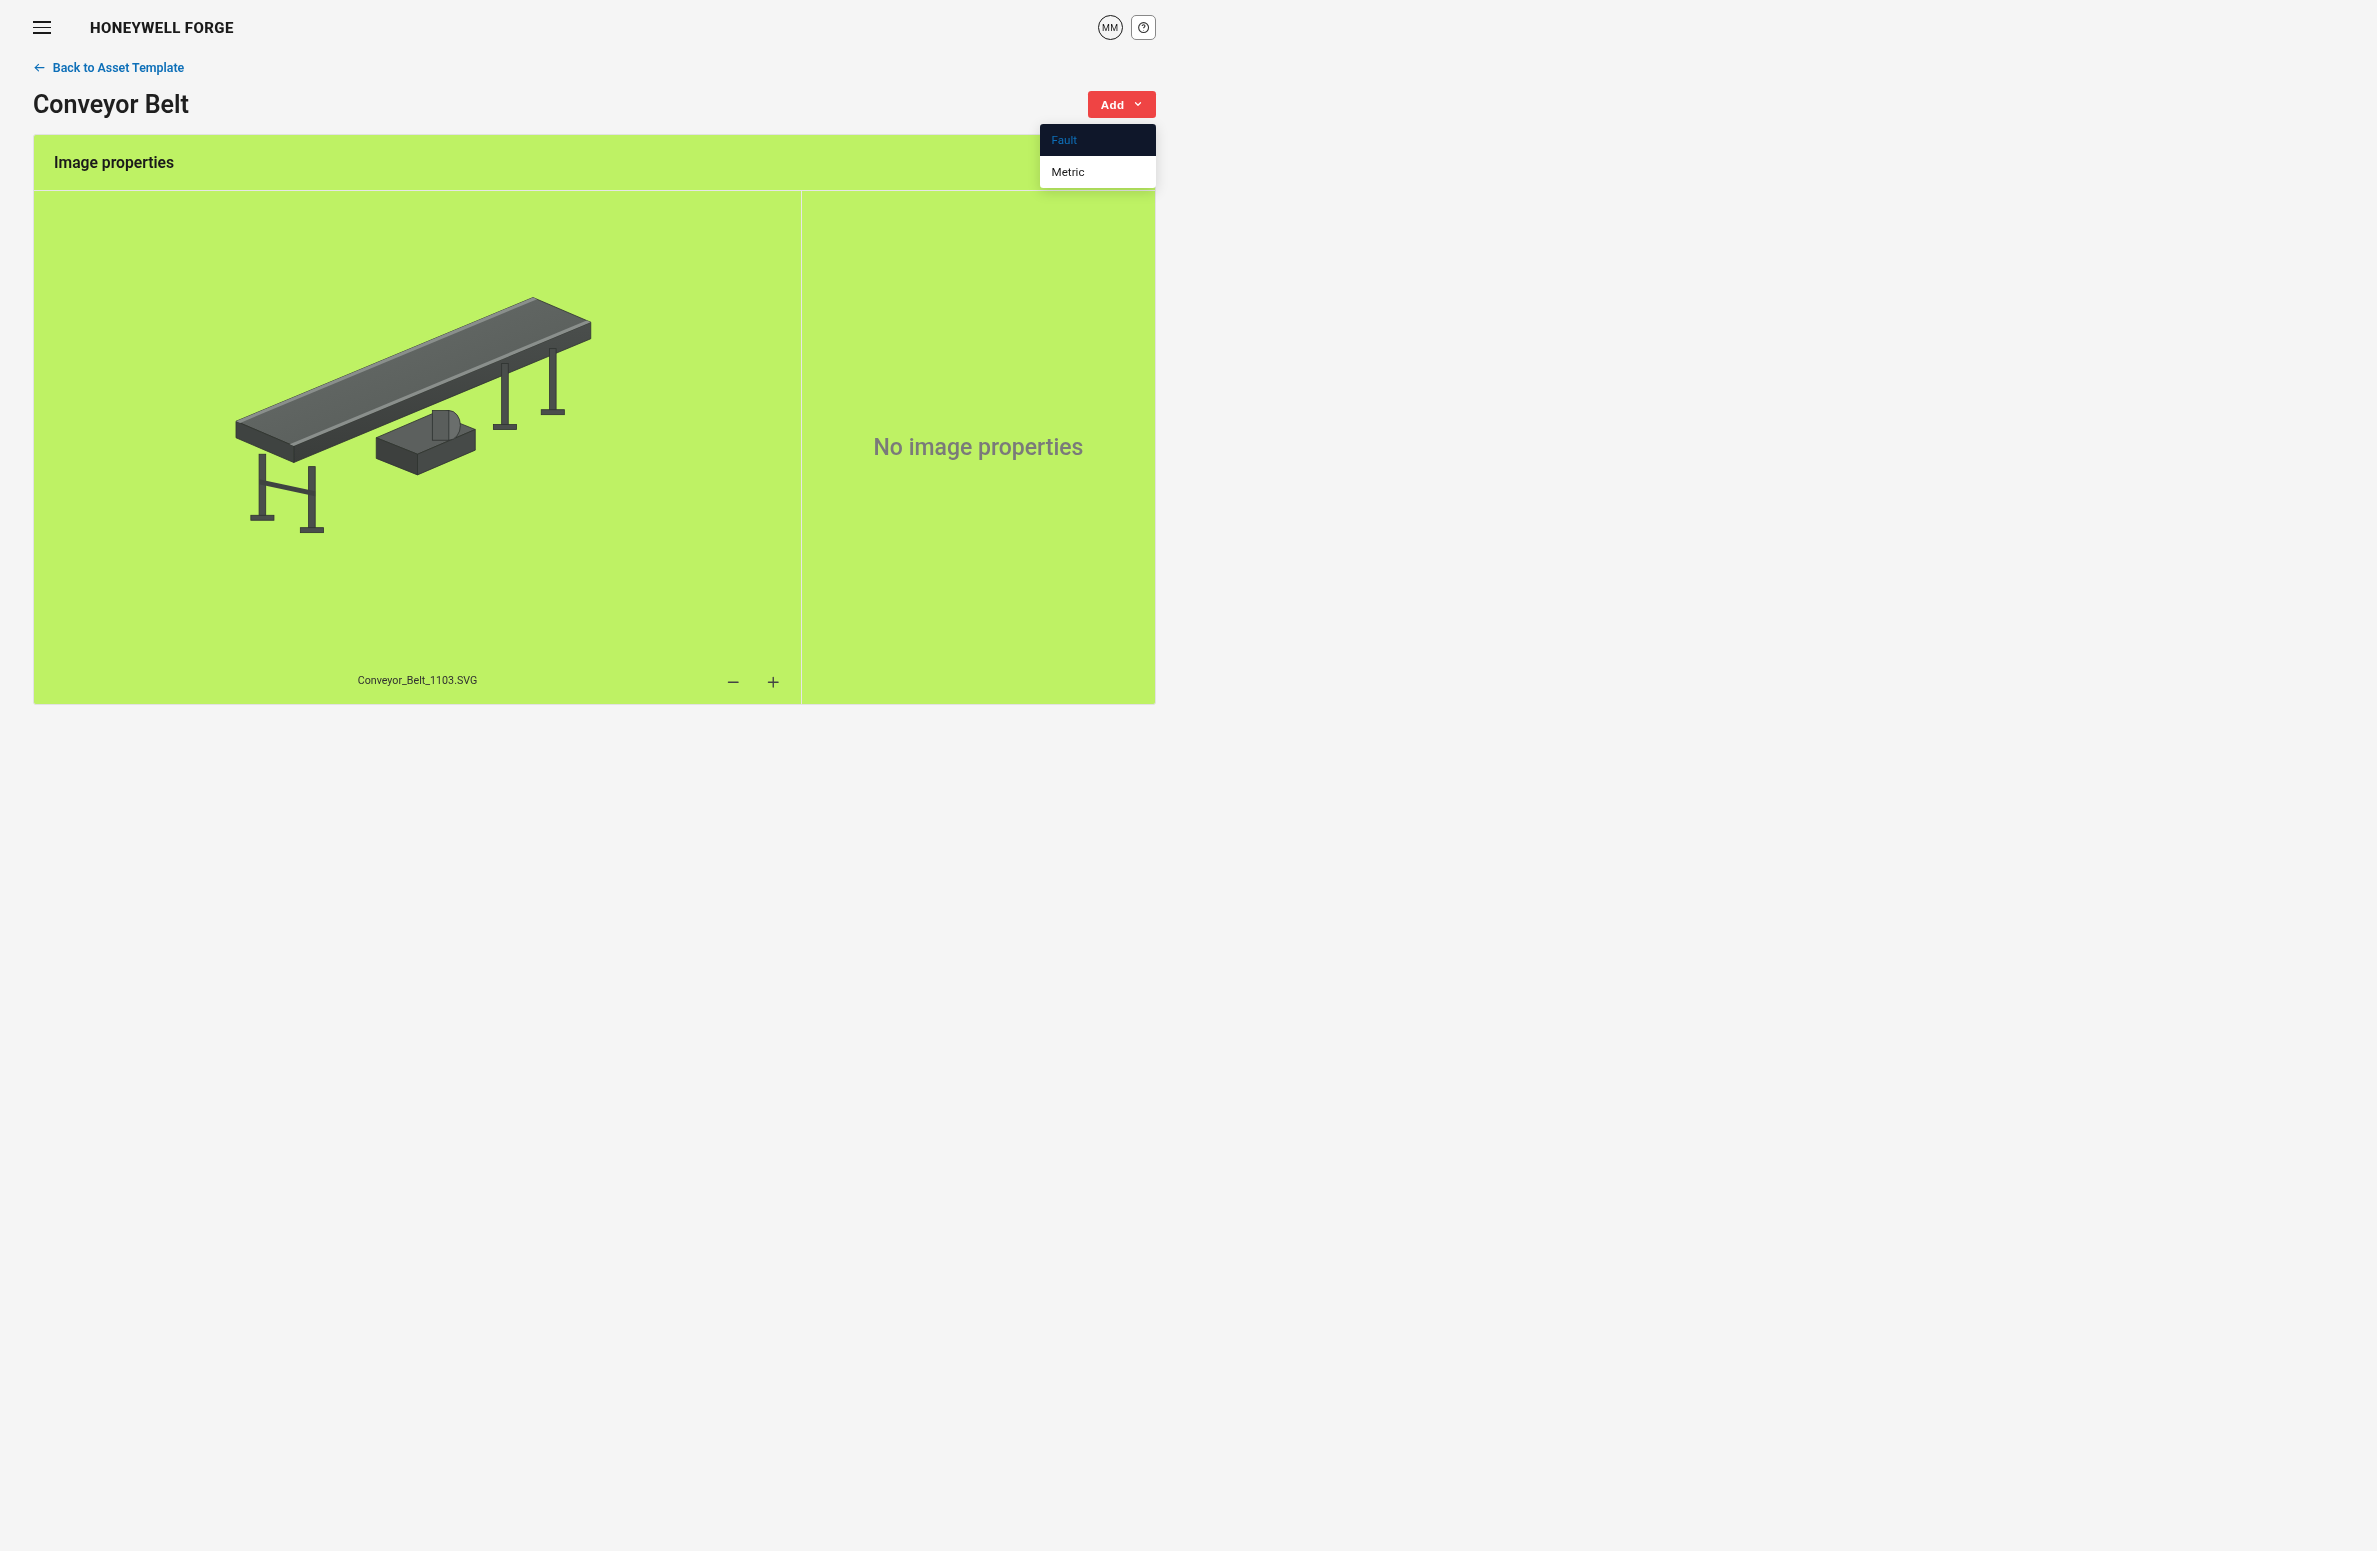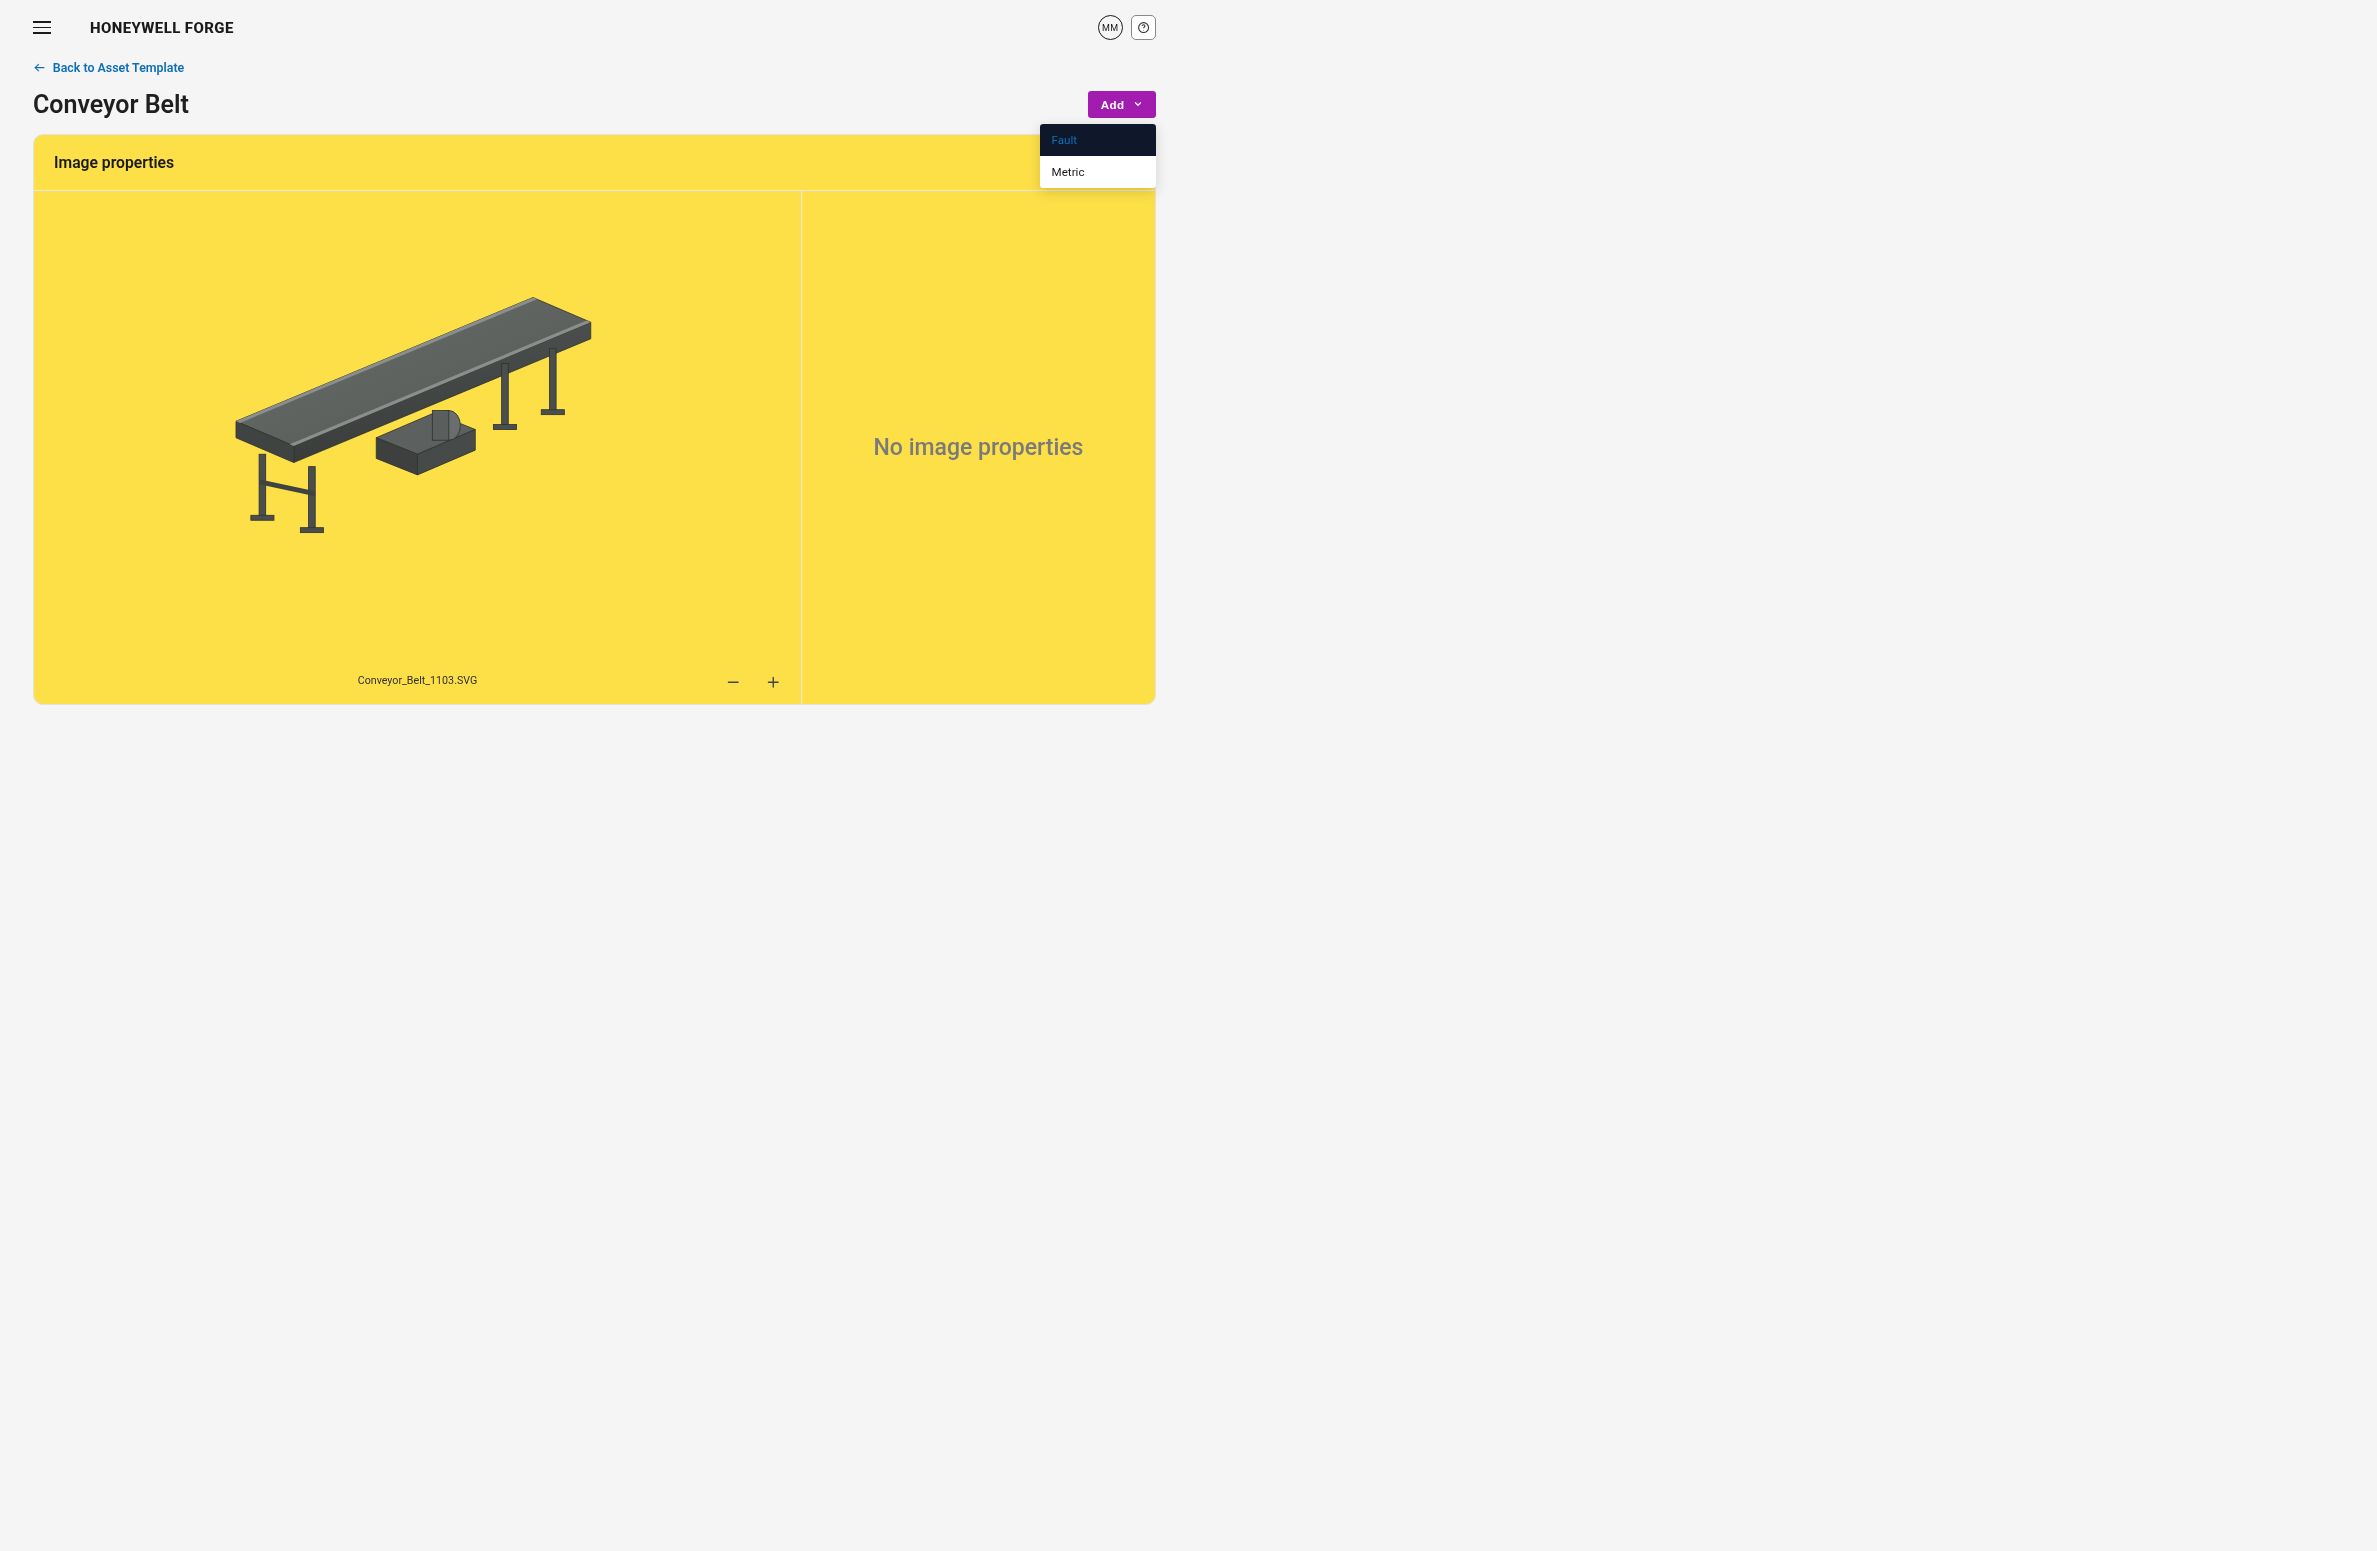--- a/index.html
+++ b/index.html
@@ -44,34 +44,34 @@
     }
     .back-link svg { width: 13.2px; height: 13.2px; }
     .section-eyebrow {
       color: #707070; font-weight: 700; font-size: 14px; letter-spacing: 2.1px;
       margin-bottom: 5px;
     }
     .title-row { display: flex; align-items: center; justify-content: space-between; gap: 38px; }
     .page-title { font-size: 25px; font-weight: 600; color: #1f1f1f; }
     .add-wrap { position: relative; }
     .add-btn {
-      background: #a21caf; color: #fff; border: none; border-radius: 3.3px;
+      background: #ef4444; color: #fff; border: none; border-radius: 3.3px;
       padding: 7.4px 13.2px; font-size: 11.6px; font-weight: 600; letter-spacing: 0.4px;
       display: inline-flex; align-items: center; gap: 8.3px; cursor: pointer; text-align: right;
     }
     .add-btn .chev { width: 10px; height: 10px; }
     .dropdown {
       position: absolute; right: 0; top: 33px; width: 116px;
       background: #fff; border-radius: 3.3px; box-shadow: 0 3.3px 13.2px rgba(0,0,0,0.15);
       overflow: hidden; z-index: 10;
     }
     .dropdown-item { padding: 9px 11.6px; font-size: 11.6px; cursor: pointer; }
     .dropdown-item.hover { background: #0f172a; color: #0d6fb8; }
     .panel {
-      margin-top: 15px; background: #fde047; border: 0.8px solid #e2e2e2; border-radius: 10px;
+      margin-top: 15px; background: #bef264; border: 0.8px solid #e2e2e2; border-radius: 3px;
       overflow: hidden;
     }
     .panel-header {
       padding: 18px 20px; font-size: 15.7px; font-weight: 600; border-bottom: 0.8px solid #e6e6e6;
     }
     .panel-body { display: flex; height: 513px; }
     .canvas-pane {
       flex: 0 0 768px; position: relative; border-right: 0.8px solid #e6e6e6;
       display: flex; align-items: center; justify-content: center;
     }

